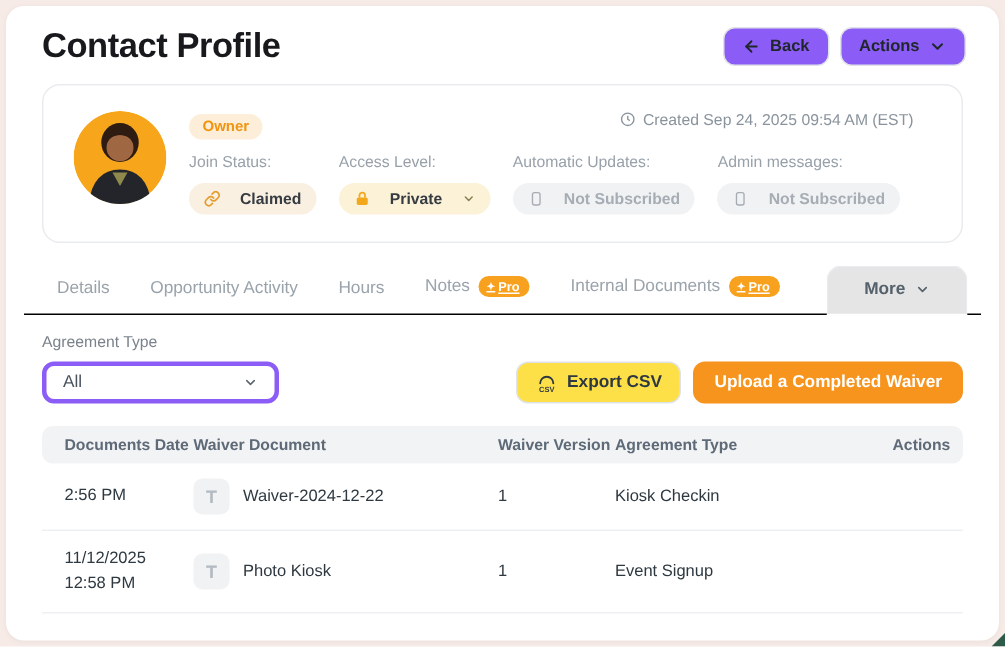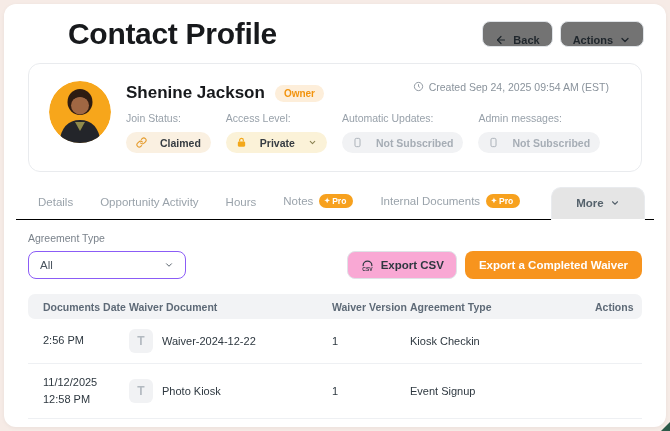--- a/index.html
+++ b/index.html
@@ -3,23 +3,23 @@
 <meta charset="utf-8">
 <style>
   * { margin:0; padding:0; box-sizing:border-box; }
   html,body { width:670px; height:431px; overflow:hidden; }
   body { background:#f6ebe6; font-family:"Liberation Sans", sans-serif; position:relative; }
 
   .app { position:absolute; inset:4px; background:#fff; border-radius:12px; box-shadow:0 1px 4px rgba(0,0,0,.05); overflow:hidden; }
 
   
   .header { display:flex; justify-content:space-between; align-items:center; padding:13px 22px 10px 24px; }
-  .page-title { font-size:30px; font-weight:bold; color:#17191c; letter-spacing:-.3px;margin-left:40px; }
+  .page-title { font-size:23px; font-weight:bold; color:#17191c; letter-spacing:-.3px; }
   .hdr-btns { display:flex; gap:7px; }
-  .btn-ghost { display:flex; align-items:flex-end; gap:6px; height:26px; padding:0 12px; background:#737373;
+  .btn-ghost { display:flex; align-items:center; gap:6px; height:26px; padding:0 12px; background:#8b5cf6;
     border:1px solid #dfe3e7; border-radius:8px; font-size:11px; font-weight:bold; color:#1f262c; cursor:pointer; }
   .btn-ghost svg { width:12px; height:12px; }
 
   
   .profile-card { margin:2px 24px 0; border:1px solid #e9ebee; border-radius:12px; padding:17px 16px 18px 20px;
     display:flex; gap:15px; position:relative; }
   .avatar { width:62px; height:62px; border-radius:50%; overflow:hidden; flex:0 0 62px; }
   .created { position:absolute; top:17px; right:32px; display:flex; align-items:flex-start; gap:5px;
     font-size:10.5px; color:#8a939c; }
   .created svg { width:11px; height:11px; }
@@ -35,34 +35,34 @@
   .pill-claimed { background:#faf0e1; color:#363c42; }
   .pill-private { background:#fbf2d8; color:#363c42; }
   .pill-muted   { background:#f1f2f4; color:#a6adb5; font-weight:600; }
   .pill .chev { width:9px; height:9px; color:#8a8252; }
 
   
   .tabs { margin:13px 12px 0 12px; padding-left:22px; display:flex; align-items:flex-end; gap:27px;
     border-bottom:1px solid #000000; }
   .tab { padding:9px 0 11px; font-size:11.5px; color:#9aa3ab; display:flex; align-items:center; gap:6px; cursor:pointer; }
   .pro-pill { background:#f7a11e; color:#fff; font-size:8.5px; font-weight:bold; padding:2px 7px 2px 5px;
-    border-radius:9px; display:flex; align-items:center; gap:2px; }
+    border-radius:9px; display:flex; align-items:center; gap:2px;text-decoration:underline; }
   .pro-pill .spark { font-size:7px; }
   .tab-more { border:1px solid #e9ebee; border-bottom:1px solid #fff; border-radius:10px 10px 0 0;
     margin-bottom:-1px; margin-left:4px; padding:9px 24px 10px; background:#e5e5e5; color:#55626c; font-weight:bold; }
   .tab-more .chev { width:10px; height:10px; color:#55626c; }
 
   
   .filter-row { display:flex; justify-content:space-between; align-items:flex-end; padding:12px 24px 13px; }
   .filter-label { font-size:10.5px; color:#7a828b; margin-bottom:7px; }
-  .select { width:158px; height:28px; border:1px solid #8b5cf6; border-radius:8px; background:#fff;
+  .select { width:158px; height:28px; border:3px solid #8b5cf6; border-radius:8px; background:#fff;
     display:flex; align-items:center; justify-content:space-between; padding:0 11px; font-size:11.5px; color:#4a545e; cursor:pointer; }
   .select .chev { width:10px; height:10px; color:#5a646e; }
   .action-btns { display:flex; gap:8px; }
-  .btn-export { display:flex; align-items:center; gap:6px; height:28px; padding:0 12px; background:#f9a8d4;
+  .btn-export { display:flex; align-items:center; gap:6px; height:28px; padding:0 12px; background:#fde047;
     border:1px solid #dfe3e7; border-radius:8px; font-size:11.5px; font-weight:bold; color:#2e3840; cursor:pointer; }
   .btn-export svg { width:15px; height:15px; }
   .btn-upload { height:28px; padding:0 14px; background:#f7941e; border:none; border-radius:8px;
     font-size:11.5px; font-weight:bold; color:#fff; font-family:inherit; cursor:pointer; }
 
   
   .table { margin:2px 24px 0; }
   .tgrid { display:grid; grid-template-columns:86px 203px 78px 185px 1fr; align-items:center; padding:0 15px; }
   .thead { background:#f2f3f5; border-radius:7px; height:25px; font-size:10.5px; font-weight:bold; color:#5e6a77; }
   .thead .col-actions { justify-self:end; }
@@ -113,21 +113,20 @@
     </div>
     <div class="created">
       <svg viewBox="0 0 24 24" fill="none" stroke="#8a939c" stroke-width="2">
           <circle cx="12" cy="12" r="9"></circle>
           <path d="M12 7v5l3 2"></path>
         </svg>
       <span>Created Sep 24, 2025 09:54 AM (EST)</span>
     </div>
     <div class="profile-main">
       <div class="name-row">
-        <span class="contact-name">Shenine Jackson</span>
         <span class="owner-pill">Owner</span>
       </div>
       <div class="fields">
         <div class="field">
           <span class="field-label">Join Status:</span>
           <span class="pill pill-claimed">
             <svg viewBox="0 0 24 24" fill="none" stroke="#e59c2e" stroke-width="2.4" stroke-linecap="round">
                 <path d="M10 13a5 5 0 0 0 7.54.54l3-3a5 5 0 0 0-7.07-7.07l-1.72 1.71"></path>
                 <path d="M14 11a5 5 0 0 0-7.54-.54l-3 3a5 5 0 0 0 7.07 7.07l1.71-1.71"></path>
               </svg>
@@ -212,21 +211,21 @@
       </div>
     </div>
     <div class="action-btns">
       <button class="btn-export">
         <svg viewBox="0 0 24 24" fill="none">
             <path d="M5 12a7 7 0 0 1 14 0" stroke="#2e3840" stroke-width="2" stroke-linecap="round"></path>
             <text x="12" y="21" text-anchor="middle" font-size="8" font-weight="bold" fill="#2e3840" stroke="none" font-family="Liberation Sans, sans-serif">CSV</text>
           </svg>
         <span>Export CSV</span>
       </button>
-      <button class="btn-upload">Export a Completed Waiver</button>
+      <button class="btn-upload">Upload a Completed Waiver</button>
     </div>
   </div>
 
   <div class="table">
     <div class="tgrid thead">
       <span>Documents Date</span>
       <span>Waiver Document</span>
       <span>Waiver Version</span>
       <span>Agreement Type</span>
       <span class="col-actions">Actions</span>

